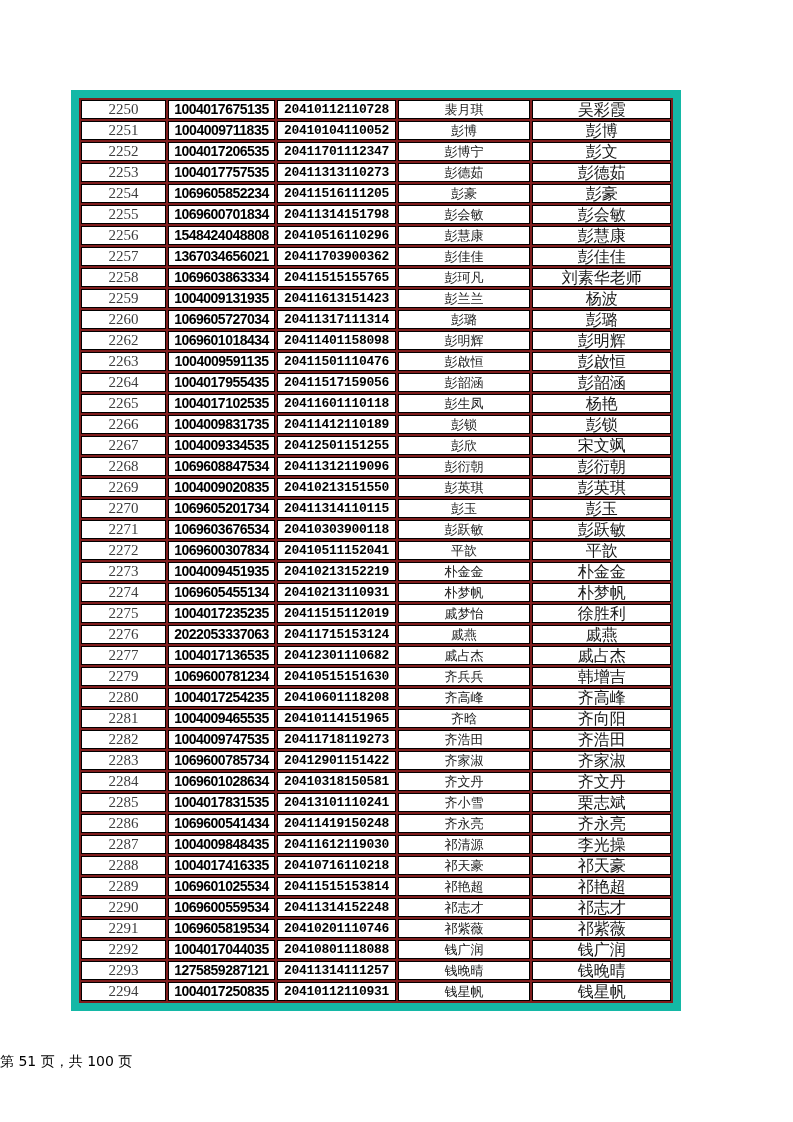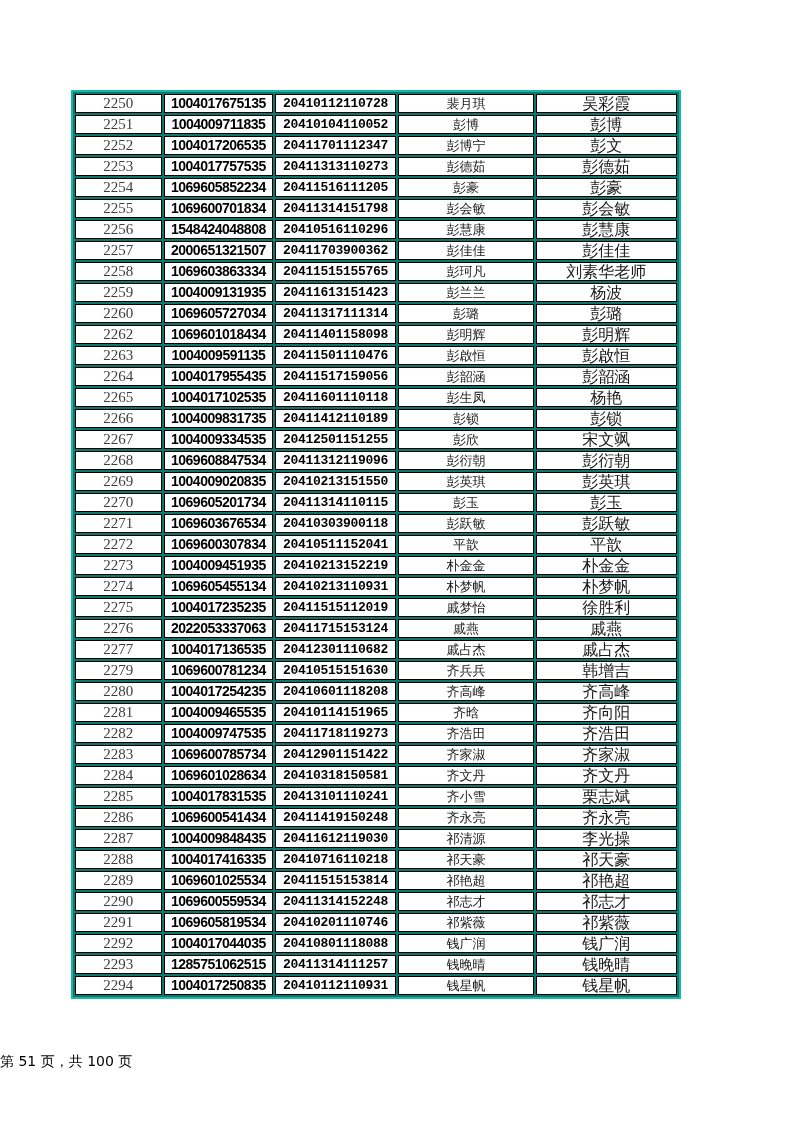--- a/index.html
+++ b/index.html
@@ -15,23 +15,23 @@
     overflow: hidden;
     font-family: "Liberation Sans", sans-serif;
   }
   table.roster {
     position: absolute;
     left: 71px;
     top: 90px;
     width: 610px;
     border-collapse: separate;
     border-spacing: 2px;
-    border: 2px solid #14b8a6;
+    border: 8px solid #14b8a6;
     table-layout: fixed;
-    background: #0f766e;
+    background: #7f1d1d;
   }
   table.roster td {
     border: 1px solid #000;
     height: 16.5px;
     line-height: 17px;
     padding: 0;
     text-align: center;
     vertical-align: middle;
     white-space: nowrap;
     overflow: hidden;
@@ -135,21 +135,21 @@
   </tr>
         <tr>
     <td class="c0">2256</td>
     <td class="c1">1548424048808</td>
     <td class="c2">20410516110296</td>
     <td class="c3">彭慧康</td>
     <td class="c4">彭慧康</td>
   </tr>
         <tr>
     <td class="c0">2257</td>
-    <td class="c1">2000651321507</td>
+    <td class="c1">1367034656021</td>
     <td class="c2">20411703900362</td>
     <td class="c3">彭佳佳</td>
     <td class="c4">彭佳佳</td>
   </tr>
         <tr>
     <td class="c0">2258</td>
     <td class="c1">1069603863334</td>
     <td class="c2">20411515155765</td>
     <td class="c3">彭珂凡</td>
     <td class="c4">刘素华老师</td>
@@ -373,21 +373,21 @@
   </tr>
         <tr>
     <td class="c0">2292</td>
     <td class="c1">1004017044035</td>
     <td class="c2">20410801118088</td>
     <td class="c3">钱广润</td>
     <td class="c4">钱广润</td>
   </tr>
         <tr>
     <td class="c0">2293</td>
-    <td class="c1">1285751062515</td>
+    <td class="c1">1275859287121</td>
     <td class="c2">20411314111257</td>
     <td class="c3">钱晚晴</td>
     <td class="c4">钱晚晴</td>
   </tr>
         <tr>
     <td class="c0">2294</td>
     <td class="c1">1004017250835</td>
     <td class="c2">20410112110931</td>
     <td class="c3">钱星帆</td>
     <td class="c4">钱星帆</td>

